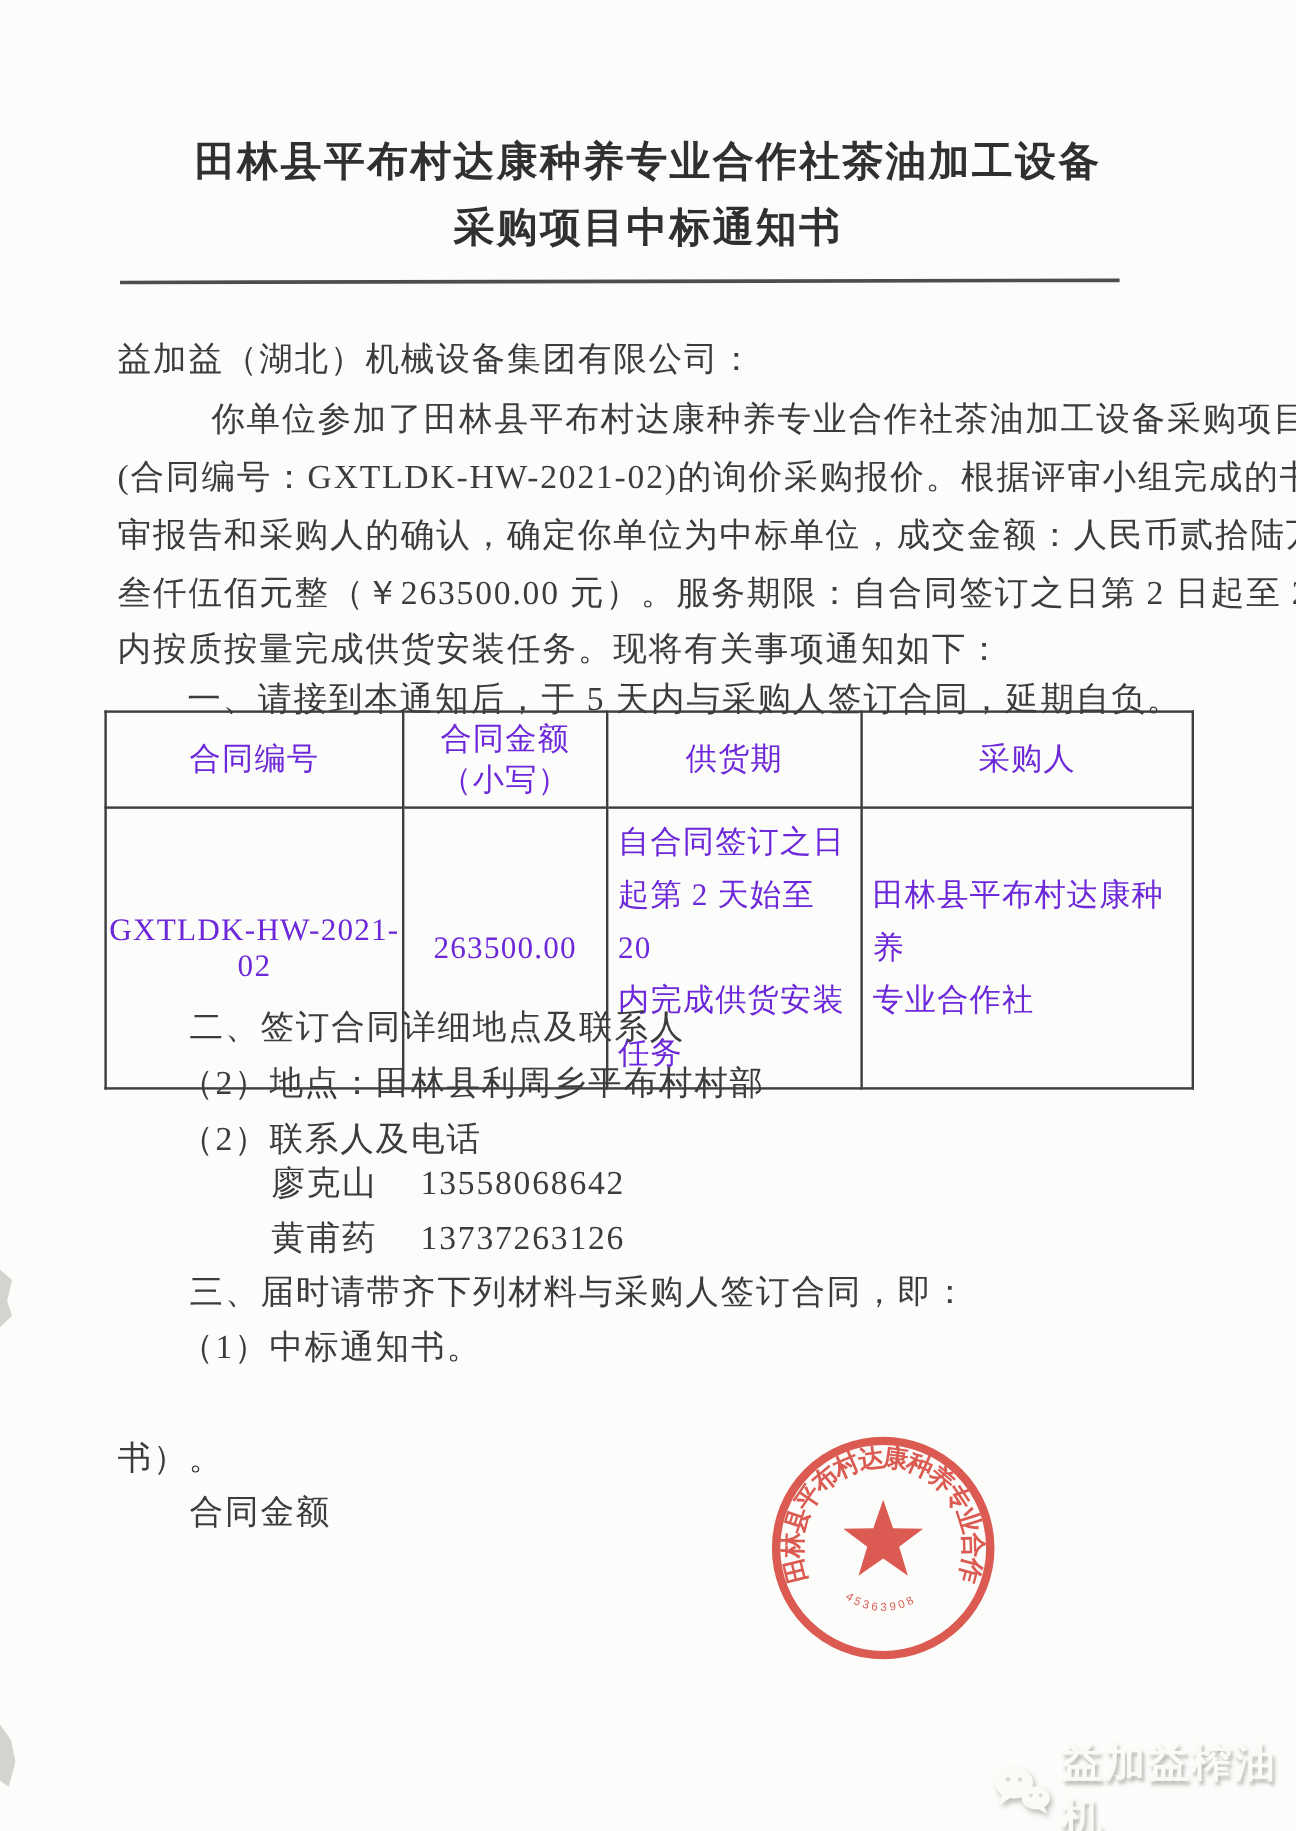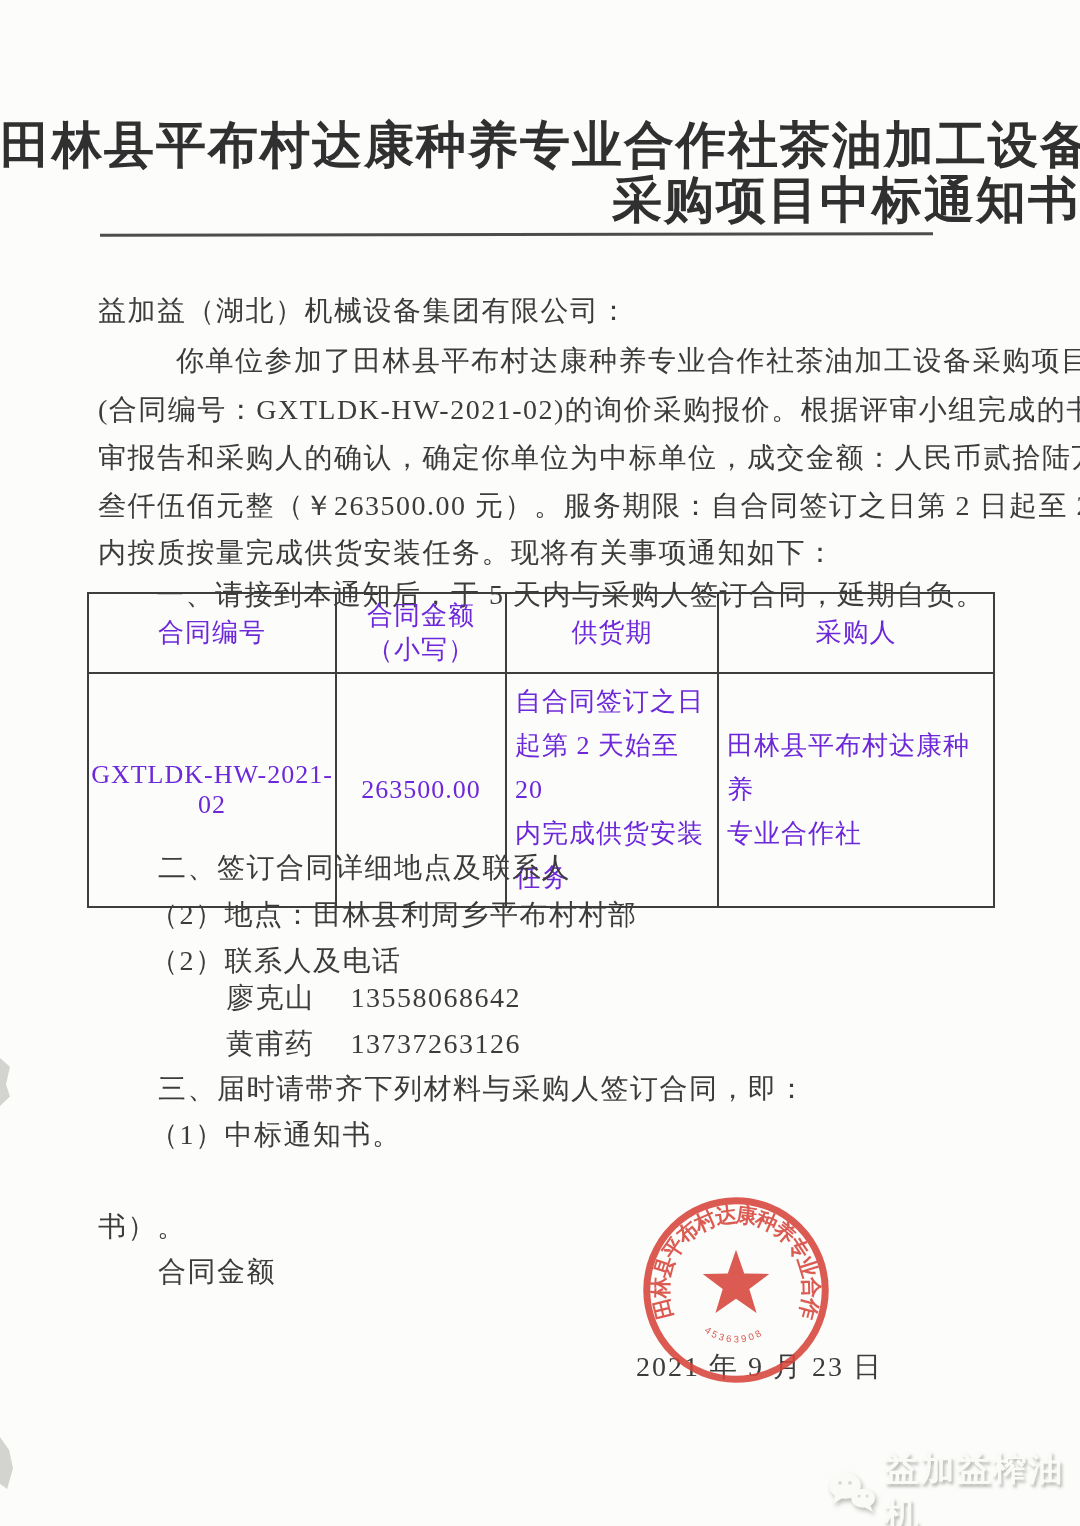--- a/index.html
+++ b/index.html
@@ -5,27 +5,27 @@
   html,body { margin:0; padding:0; background:#888; }
   .page {
     position:relative; width:1080px; height:1526px; margin:0 auto;
     background:#fcfcfb; overflow:hidden;
     font-family:"Liberation Serif","DejaVu Serif",serif;
     color:#3c3c3c;
   }
   .abs { position:absolute; white-space:nowrap; }
   .doc-title {
     left:0; width:100%; text-align:center;
-    font-size:50px; font-weight:bold; color:#303030; letter-spacing:2px;
+    font-size:34px; font-weight:bold; color:#303030; letter-spacing:2px;
   }
   .title-rule {
     position:absolute; top:233px; left:100px; width:833px; height:3px;
     background:#4d4d4d; transform:rotate(-0.12deg);
   }
-  .bodyline { font-size:28px; letter-spacing:1.5px;margin-top:12px; }
+  .bodyline { font-size:28px; letter-spacing:1.5px; }
   .contact-name { display:inline-block; width:116px; }
   
   .award-table {
     position:absolute; top:592px; left:87px; width:906px;
     border-collapse:collapse; table-layout:fixed;
     font-size:26px; color:#6d28d9;
   }
   .award-table th, .award-table td {
     border:2px solid #3e3e3e; vertical-align:middle;
     letter-spacing:1px; font-weight:normal;
@@ -52,21 +52,21 @@
   .artifact { position:absolute; background:#c6c6c2; opacity:.75; }
   .artifact.a1 { left:0; top:1058; width:10px; height:48px; clip-path:polygon(0 0,100% 18%,60% 55%,100% 80%,0 100%); }
   .artifact.a2 { left:0; top:1437; width:13px; height:52px; clip-path:polygon(0 0,70% 25%,100% 60%,55% 100%,0 90%); }
 </style>
 </head>
 <body>
 
 <div class="page">
 
   <div class="abs doc-title" style="top:112px;">田林县平布村达康种养专业合作社茶油加工设备</div>
-  <div class="abs doc-title" style="top:167px;text-align:right;">采购项目中标通知书</div>
+  <div class="abs doc-title" style="top:167px;">采购项目中标通知书</div>
   <div class="title-rule"></div>
 
   <div class="abs bodyline" style="left:98px; top:280px;">益加益（湖北）机械设备集团有限公司：</div>
 
   <div class="abs bodyline" style="left:176px; top:330px;">你单位参加了田林县平布村达康种养专业合作社茶油加工设备采购项目</div>
   <div class="abs bodyline" style="left:98px;  top:379px;">(合同编号：GXTLDK-HW-2021-02)的询价采购报价。根据评审小组完成的书面评</div>
   <div class="abs bodyline" style="left:98px;  top:427px;">审报告和采购人的确认，确定你单位为中标单位，成交金额：人民币贰拾陆万</div>
   <div class="abs bodyline" style="left:98px;  top:475px;">叁仟伍佰元整（￥263500.00 元）。服务期限：自合同签订之日第 2 日起至 20 天</div>
   <div class="abs bodyline" style="left:98px;  top:522px;">内按质按量完成供货安装任务。现将有关事项通知如下：</div>
   <div class="abs bodyline" style="left:156px; top:564px;">一、请接到本通知后，于 5 天内与采购人签订合同，延期自负。</div>
@@ -112,21 +112,20 @@
   <div class="abs bodyline" style="left:226px; top:1013px;">
     <span class="contact-name">黄甫药</span>
     <span>13737263126</span>
   </div>
 
   <div class="abs bodyline" style="left:158px; top:1058px;">三、届时请带齐下列材料与采购人签订合同，即：</div>
   <div class="abs bodyline" style="left:150px; top:1104px;">（1）中标通知书。</div>
   <div class="abs bodyline" style="left:98px;  top:1196px;">书）。</div>
   <div class="abs bodyline" style="left:158px; top:1241px;">合同金额</div>
 
-  <div class="abs date-line" style="left:636px; top:1348px;">2021 年 9 月 23 日</div>
 
   <svg class="stamp" viewBox="0 0 224 224">
     <defs>
       <path id="sealArc" d="M 40.2,142.5 A 78,78 0 1 1 183.8,142.5" fill="none"></path>
       <path id="sealNum" d="M 69.6,154.4 A 60,60 0 0 0 154.4,154.4" fill="none"></path>
     </defs>
     <circle cx="112" cy="112" r="102" fill="none" stroke="#d7453b" stroke-width="8"></circle>
     <polygon fill="#d7453b" points="112,66 121.4,93.1 150,93.6 127.2,110.9 135.5,138.4 112,122 88.5,138.4 96.8,110.9 74,93.6 102.6,93.1"></polygon>
     <text font-size="24" font-weight="bold" fill="#d7453b" letter-spacing="1" font-family="Liberation Serif, DejaVu Serif, serif">
       <textPath href="#sealArc" startOffset="0" textLength="330" lengthAdjust="spacing">田林县平布村达康种养专业合作社</textPath>

